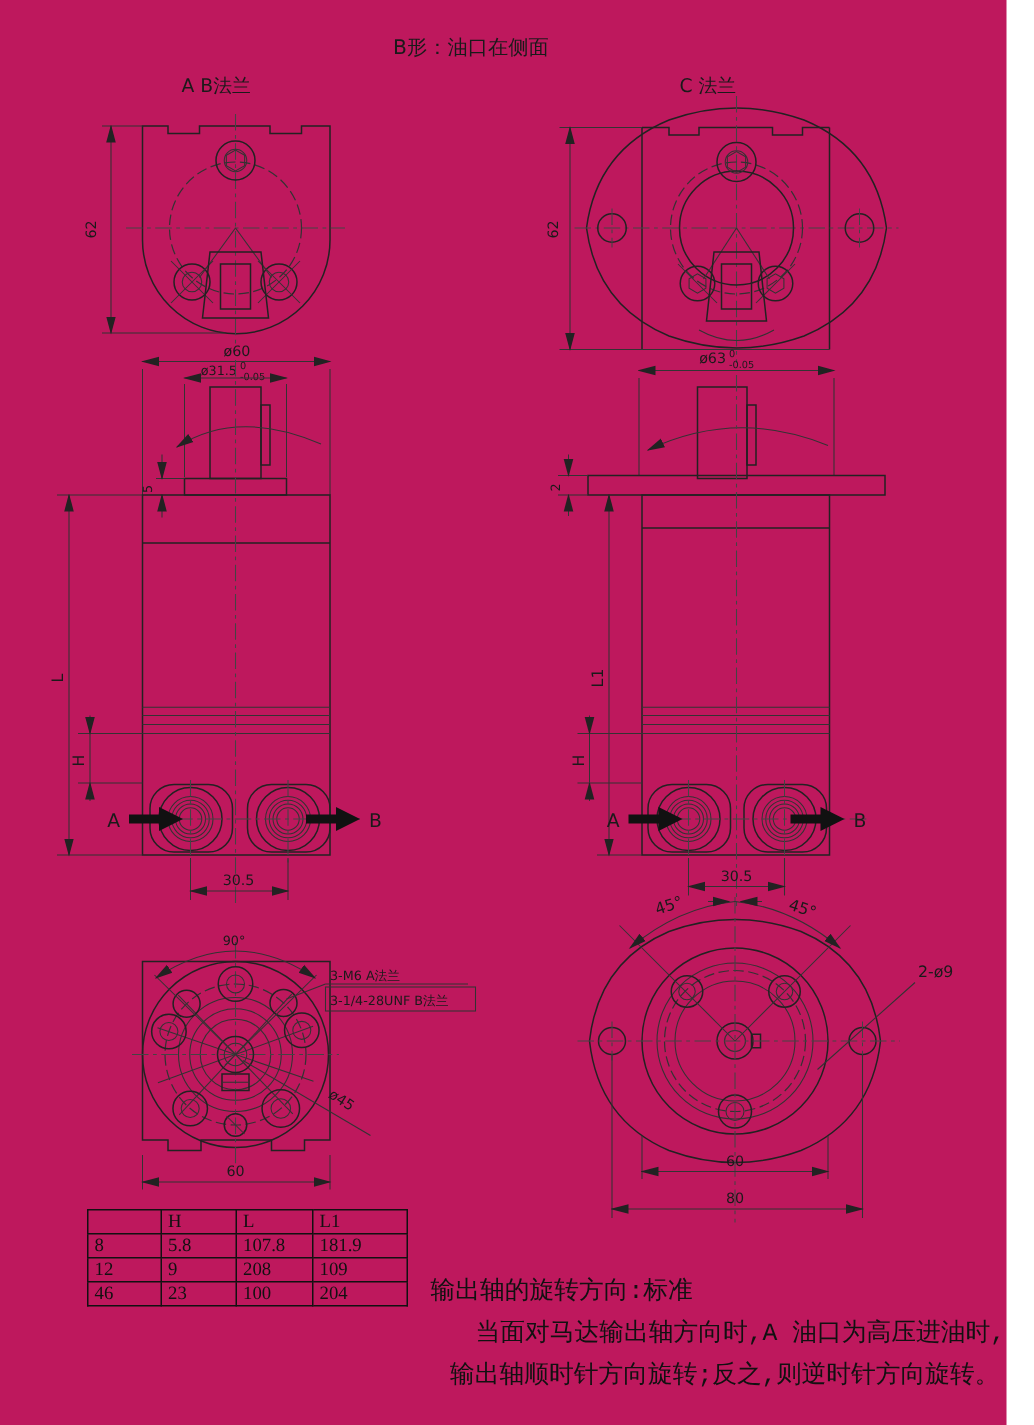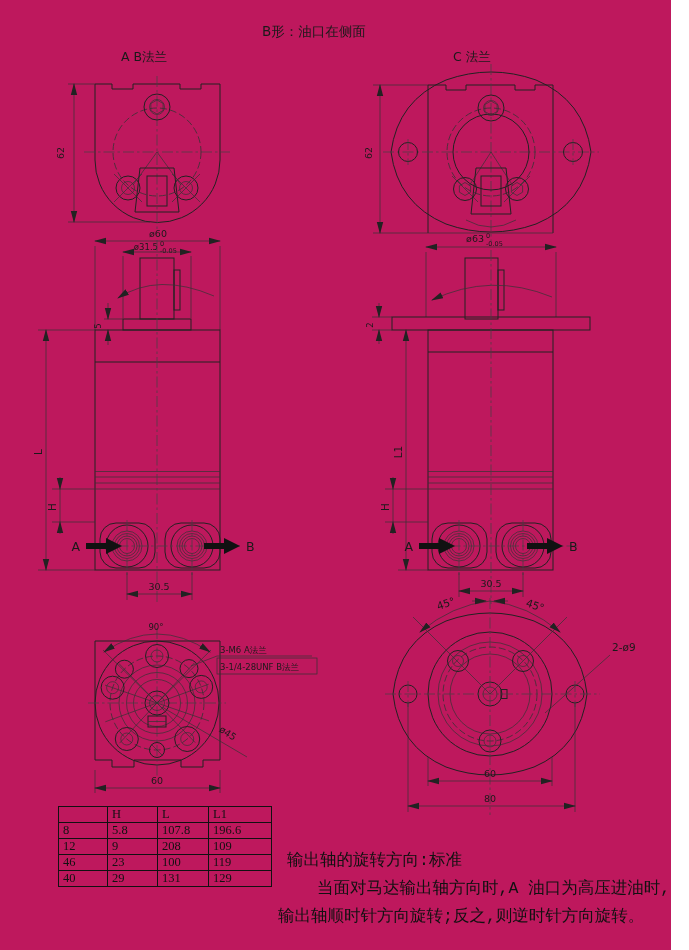--- a/index.html
+++ b/index.html
@@ -356,40 +356,34 @@
       <th class="c1">H</th>
       <th class="c2">L</th>
       <th class="c3">L1</th>
     </tr>
   </thead>
   <tbody>
     <tr>
       <td>8</td>
           <td>5.8</td>
           <td>107.8</td>
-          <td>196.6</td>
+          <td>181.9</td>
     </tr>
     <tr>
       <td>12</td>
           <td>9</td>
           <td>208</td>
           <td>109</td>
     </tr>
     <tr>
       <td>46</td>
           <td>23</td>
           <td>100</td>
-          <td>119</td>
-    </tr>
-    <tr>
-      <td>40</td>
-          <td>29</td>
-          <td>131</td>
-          <td>129</td>
+          <td>204</td>
     </tr>
   </tbody>
 </table>
 
 <div class="note" style="left:287px;top:849px;">输出轴的旋转方向:标准</div>
 <div class="note" style="left:317px;top:877px;">当面对马达输出轴方向时,A 油口为高压进油时,</div>
-<div class="note" style="left:278px;top:905px;">输出轴顺时针方向旋转;反之,则逆时针方向旋转。</div>
+<div class="note" style="left:300px;top:905px;">输出轴顺时针方向旋转;反之,则逆时针方向旋转。</div>
 
 </div>
 
 </body></html>

